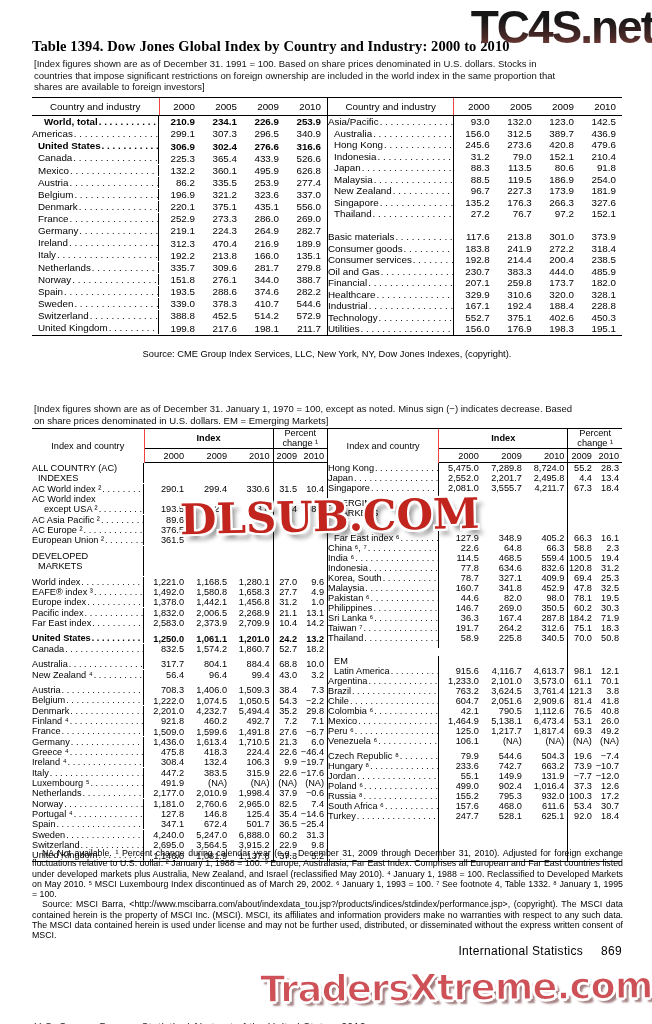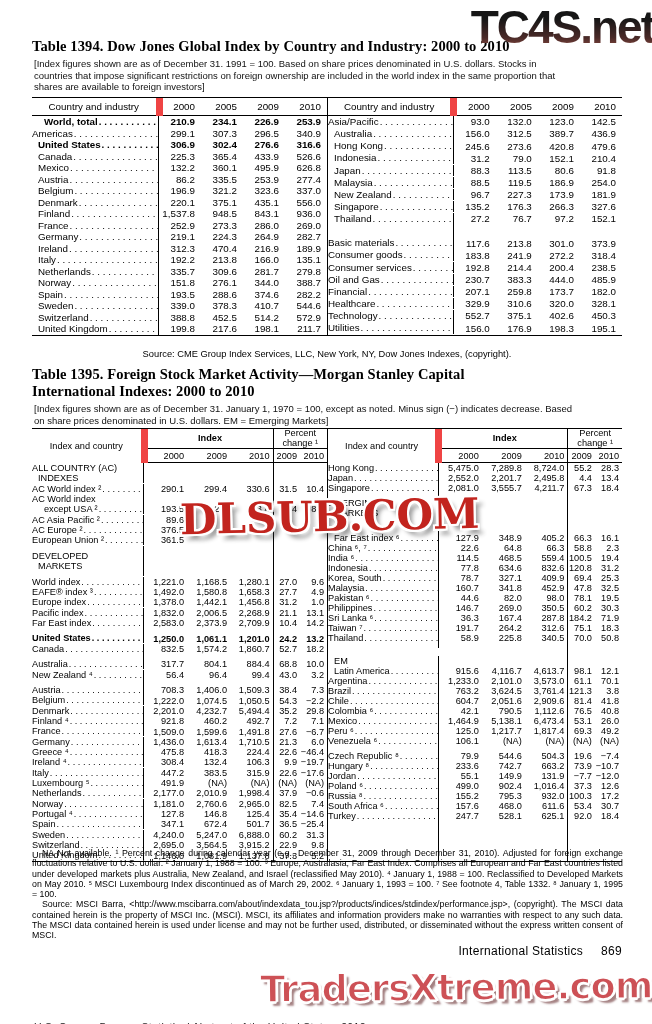--- a/index.html
+++ b/index.html
@@ -12,21 +12,21 @@
   
   .twrap{position:absolute;left:32px;width:590px;display:flex;border-top:1.4px solid #000;border-bottom:1px solid #000;}
   table{border-collapse:collapse;table-layout:fixed;}
   td,th{padding:0;font-weight:normal;vertical-align:middle;}
   .lab{display:flex;overflow:hidden;white-space:nowrap;border-right:1px solid #000;}
   .lab.dots::after{content:" . . . . . . . . . . . . . . . . . . . . . . . . . . . . . . . . .";
        overflow:hidden;white-space:nowrap;flex:1 1 auto;margin-left:1px;}
   .num{text-align:right;}
   .bold{font-weight:bold;}
   thead td{text-align:right;}
-  thead .hlab{text-align:center;border-right:7px solid #ef4444;}
+  thead .hlab{text-align:center;border-right:1px solid #ef4444;}
   
   .t94{width:295px;font-size:9.8px;}
   .t94 thead td{height:17px;border-bottom:1px solid #000;font-size:9.8px;}
   .t94 tbody td{height:11.5px;line-height:11.5px;}
   .t94 .num{padding-right:6px;}
   .t94 tr.sp td{height:11.5px;}
   .t94.rhalf{border-left:1px solid #000;}
   
   .t95{width:295px;font-size:9.2px;}
   .t95 tbody td{height:10px;line-height:10px;}
@@ -163,29 +163,20 @@
             <td class="lab dots" style="padding-left: 6px;">
               <span>Denmark</span>
             </td>
             <td class="num">220.1</td>
             <td class="num">375.1</td>
             <td class="num">435.1</td>
             <td class="num">556.0</td>
           </tr>
           <tr>
             <td class="lab dots" style="padding-left: 6px;">
-              <span>Finland</span>
-            </td>
-            <td class="num">1,537.8</td>
-            <td class="num">948.5</td>
-            <td class="num">843.1</td>
-            <td class="num">936.0</td>
-          </tr>
-          <tr>
-            <td class="lab dots" style="padding-left: 6px;">
               <span>France</span>
             </td>
             <td class="num">252.9</td>
             <td class="num">273.3</td>
             <td class="num">286.0</td>
             <td class="num">269.0</td>
           </tr>
           <tr>
             <td class="lab dots" style="padding-left: 6px;">
               <span>Germany</span>
@@ -426,20 +417,29 @@
             <td class="lab dots">
               <span>Healthcare</span>
             </td>
             <td class="num">329.9</td>
             <td class="num">310.6</td>
             <td class="num">320.0</td>
             <td class="num">328.1</td>
           </tr>
           <tr>
             <td class="lab dots">
+              <span>Industrial</span>
+            </td>
+            <td class="num">167.1</td>
+            <td class="num">192.4</td>
+            <td class="num">188.4</td>
+            <td class="num">228.8</td>
+          </tr>
+          <tr>
+            <td class="lab dots">
               <span>Technology</span>
             </td>
             <td class="num">552.7</td>
             <td class="num">375.1</td>
             <td class="num">402.6</td>
             <td class="num">450.3</td>
           </tr>
           <tr>
             <td class="lab dots">
               <span>Utilities</span>
@@ -448,24 +448,20 @@
             <td class="num">176.9</td>
             <td class="num">198.3</td>
             <td class="num">195.1</td>
           </tr>
         </tbody>
     </table>
   </div>
 
   <div class="src" style="top:349px;">Source: CME Group Index Services, LLC, New York, NY, Dow Jones Indexes, (copyright).</div>
 
-  <div class="ttl" style="top:366px;">
-    <div>Table 1395. Foreign Stock Market Activity—Morgan Stanley Capital</div>
-    <div>International Indexes: 2000 to 2010</div>
-  </div>
   <div class="note" style="top:403px;">[Index figures shown are as of December 31. January 1, 1970 = 100, except as noted. Minus sign (−) indicates decrease. Based on share prices denominated in U.S. dollars. EM = Emerging Markets]</div>
 
   <div class="twrap" style="top:428px;">
     <table class="t95">
       <colgroup>
           <col style="width:112px">
           <col style="width:43px">
           <col style="width:43px">
           <col style="width:43px">
           <col style="width:27px">

